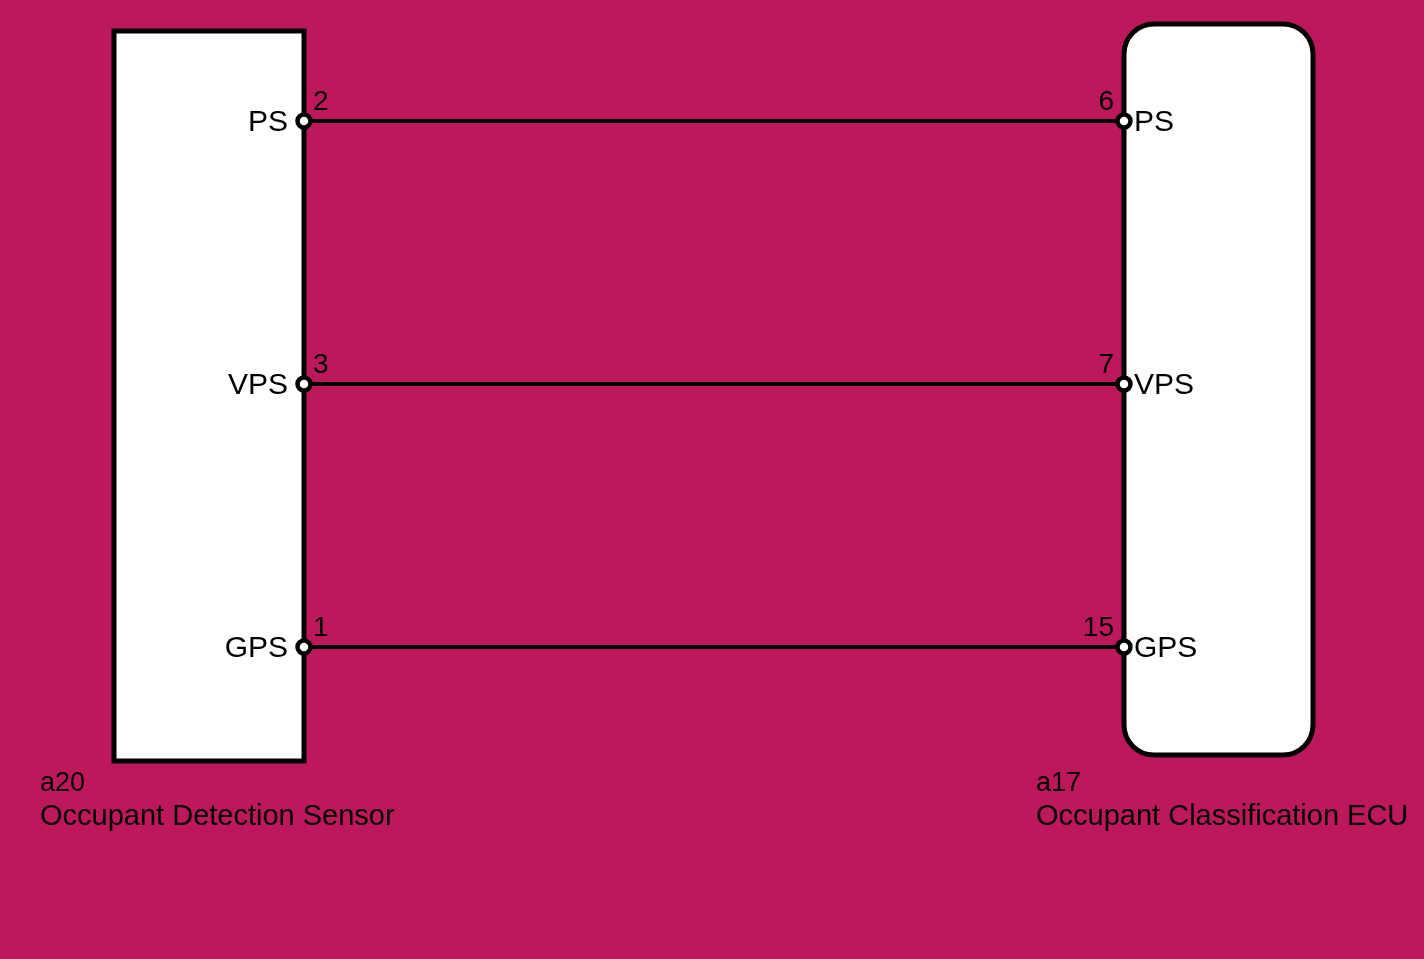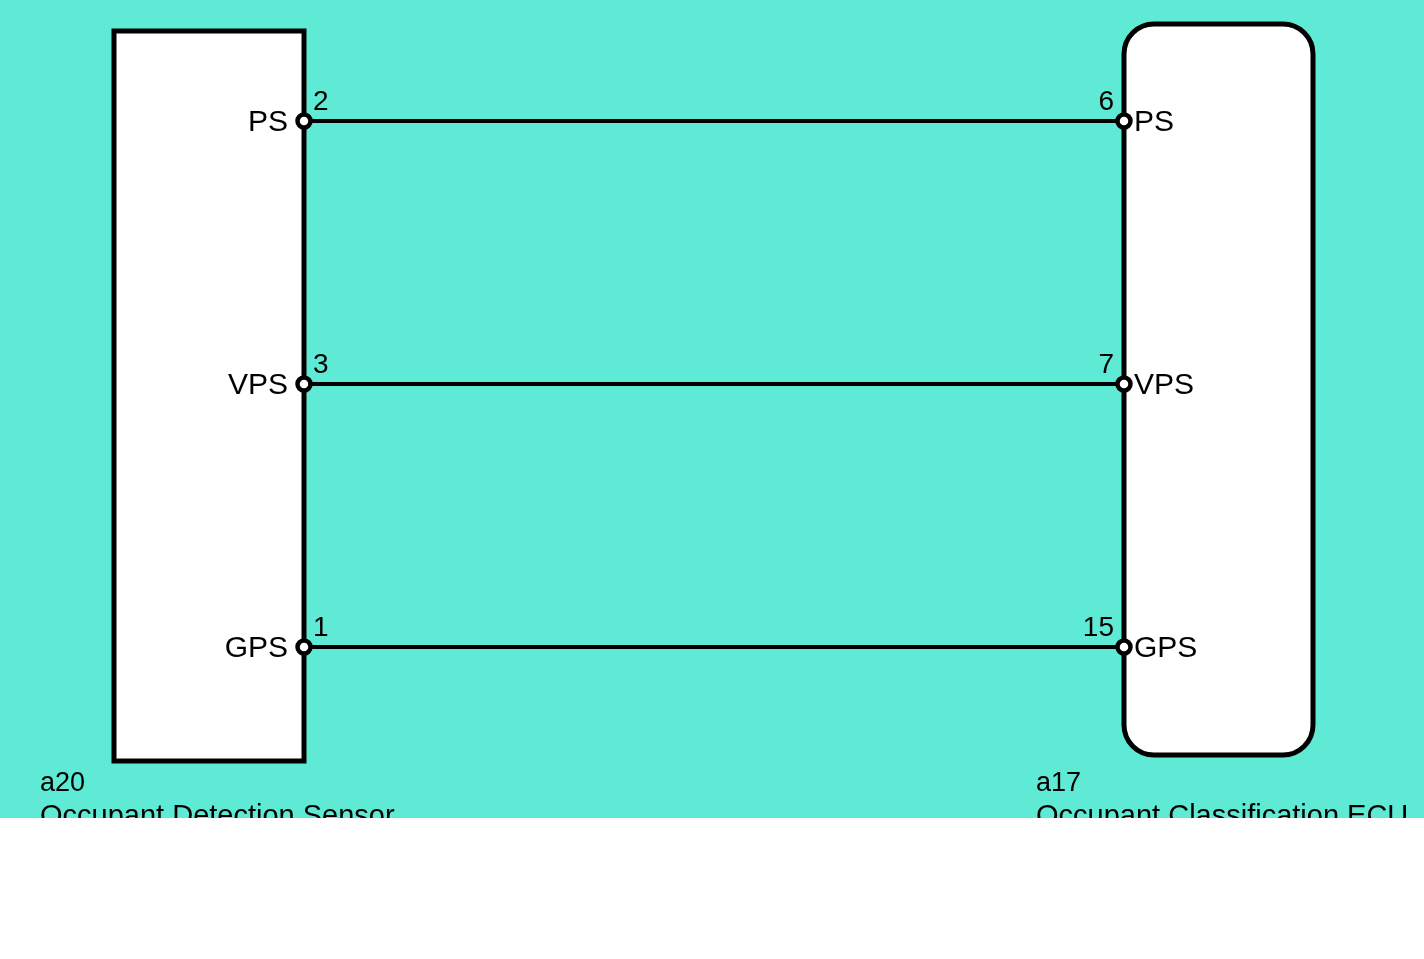--- a/index.html
+++ b/index.html
@@ -7,22 +7,22 @@
     padding: 0;
     background: #ffffff;
   }
   body {
     font-family: "Liberation Sans", sans-serif;
     color: #000000;
   }
   #diagram-root {
     position: relative;
     width: 1424px;
-    height: 818px;
-    background: #5eead4;
+    height: 959px;
+    background: #be185d;
     overflow: hidden;
   }
   #wiring-svg {
     position: absolute;
     left: 0;
     top: 0;
     width: 1424px;
     height: 959px;
   }
   .svg-text {

